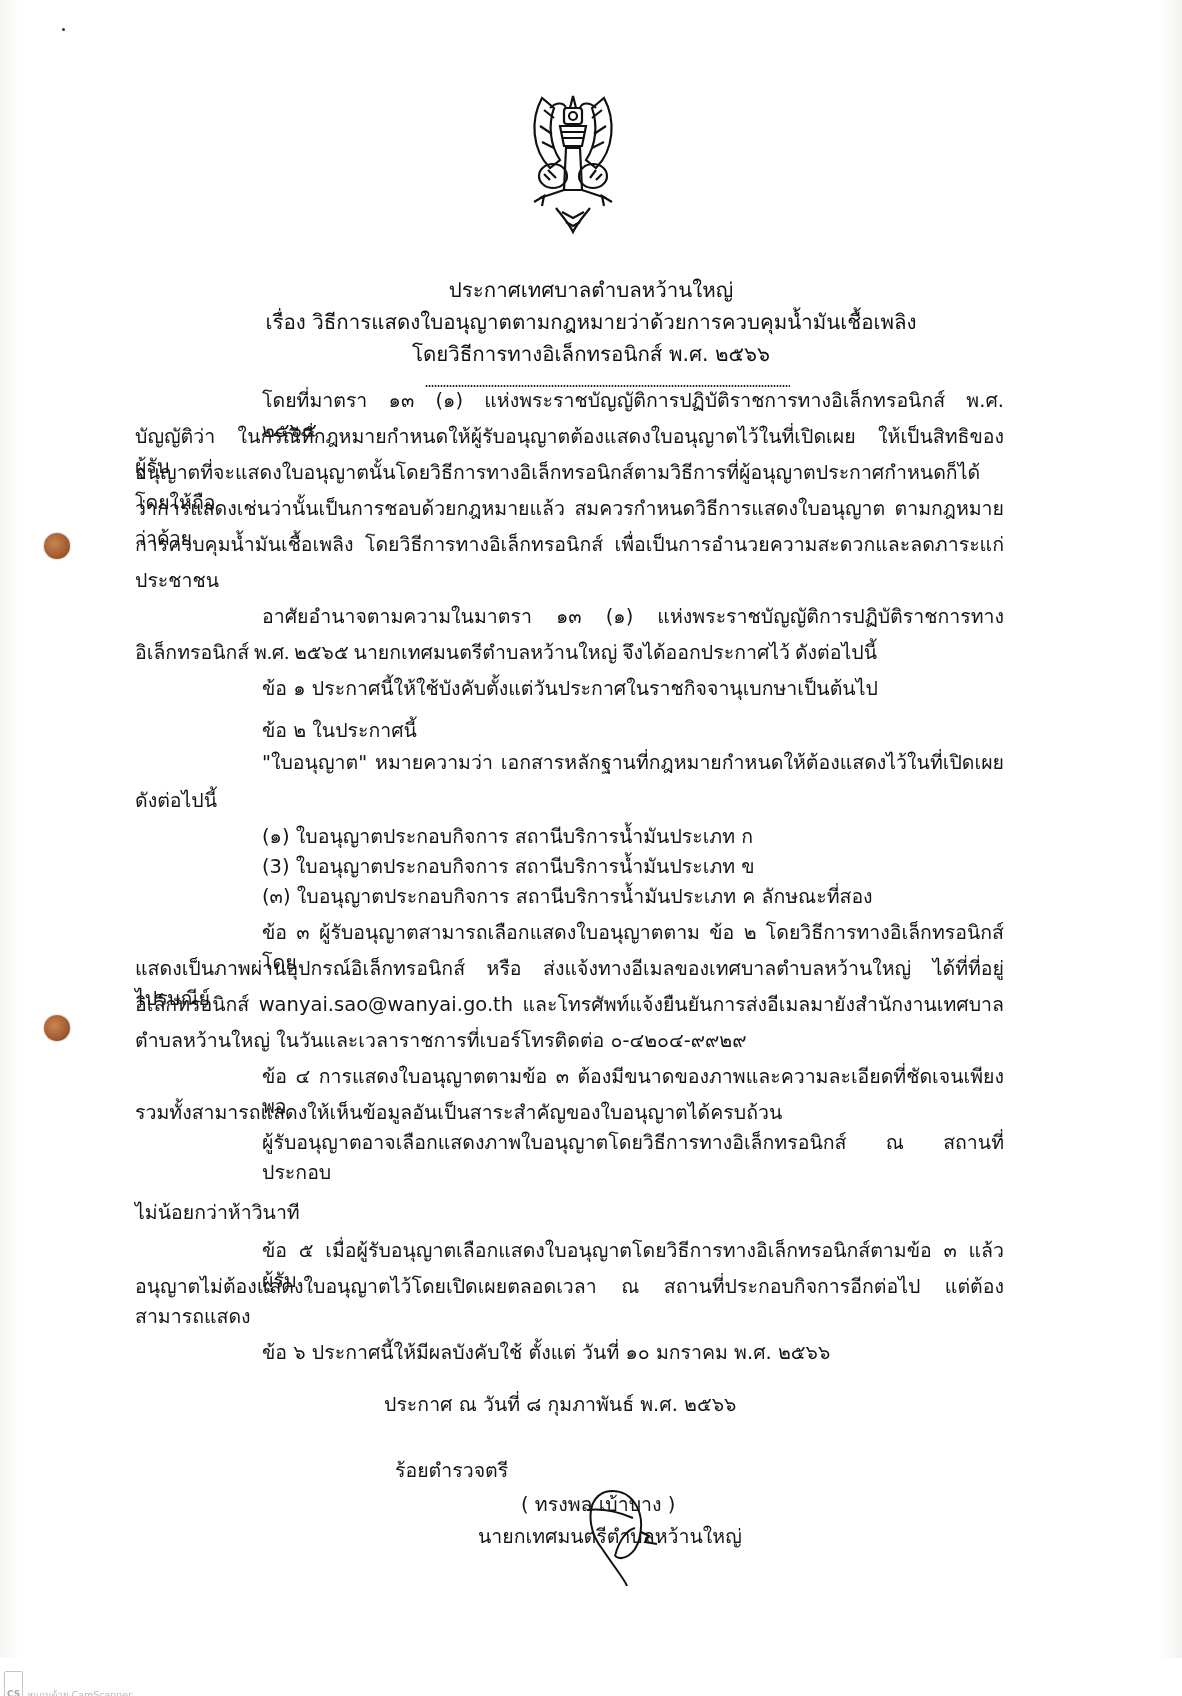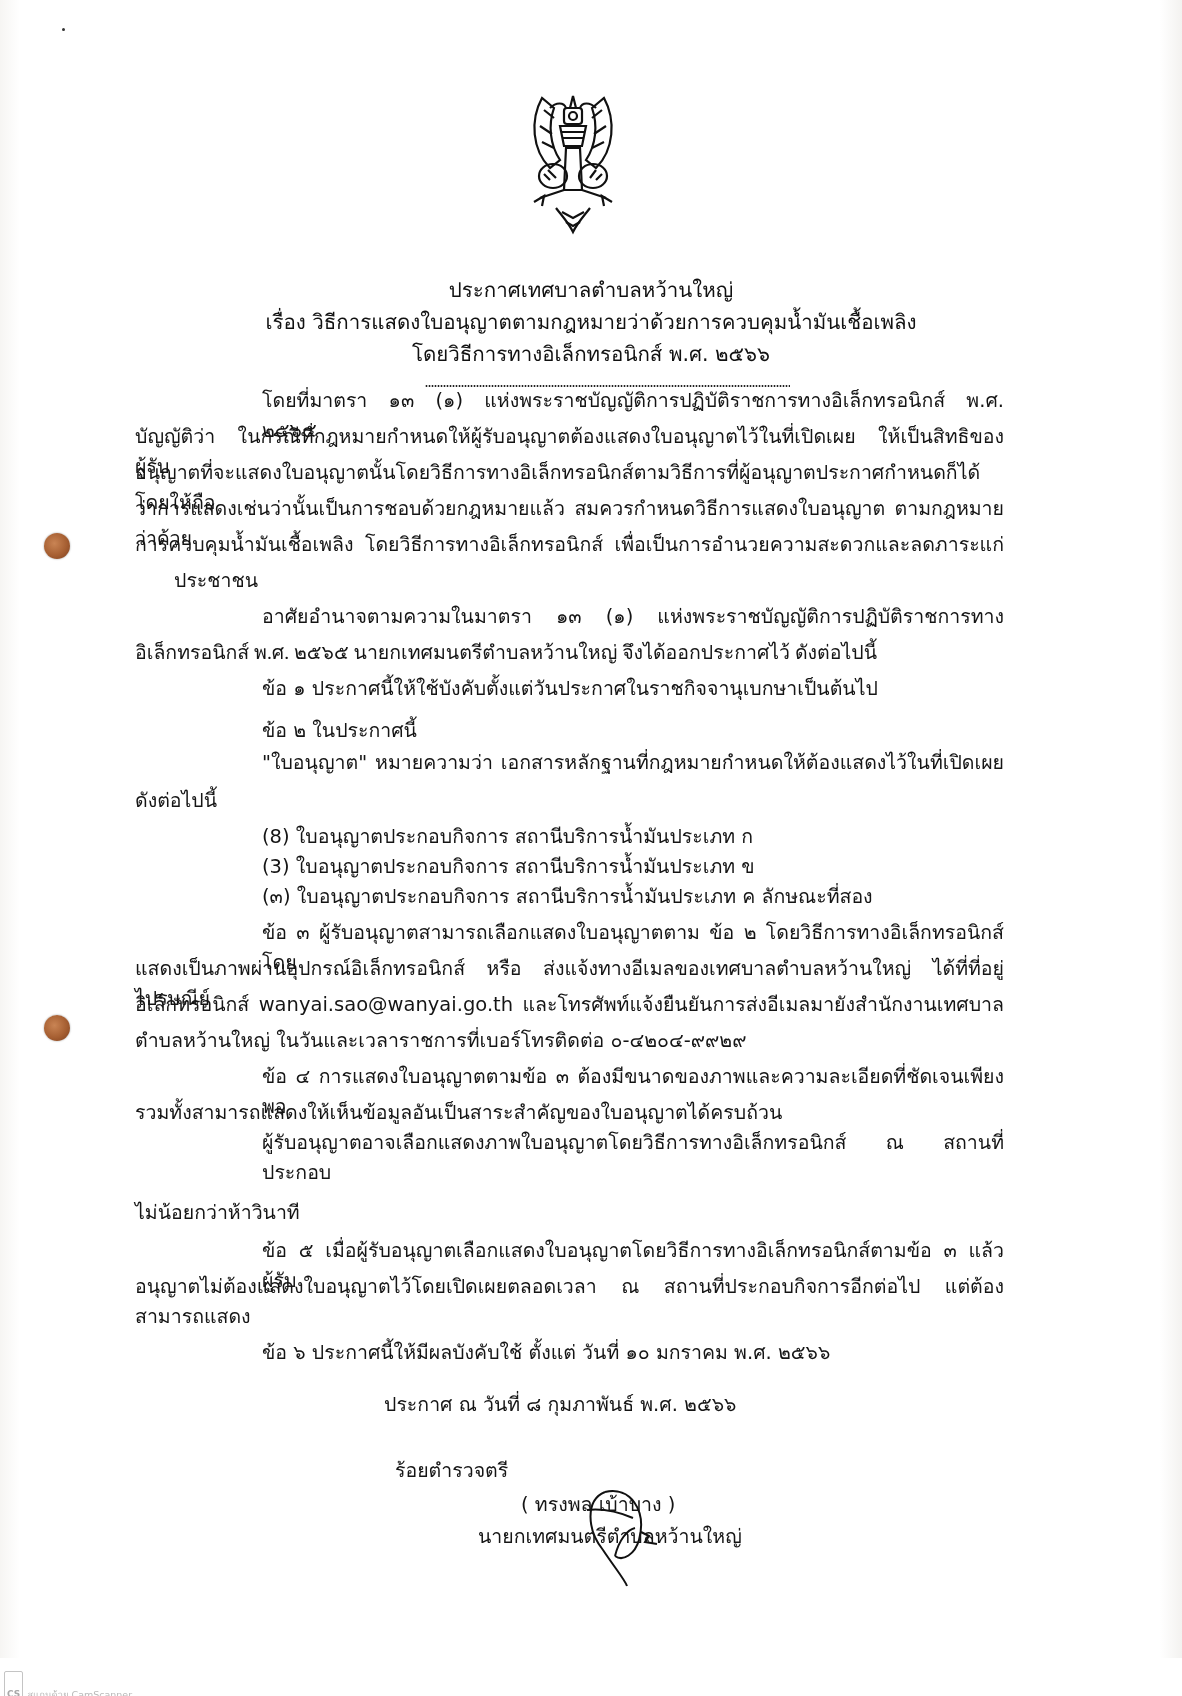--- a/index.html
+++ b/index.html
@@ -87,28 +87,28 @@
   <div class="heading t1">ประกาศเทศบาลตำบลหว้านใหญ่</div>
   <div class="heading t2">เรื่อง วิธีการแสดงใบอนุญาตตามกฎหมายว่าด้วยการควบคุมน้ำมันเชื้อเพลิง</div>
   <div class="heading t3">โดยวิธีการทางอิเล็กทรอนิกส์ พ.ศ. ๒๕๖๖</div>
   <div class="divider-dots"></div>
 
   <div class="line just" style="left:262px; top:386px; width:742px;">โดยที่มาตรา ๑๓ (๑) แห่งพระราชบัญญัติการปฏิบัติราชการทางอิเล็กทรอนิกส์ พ.ศ. ๒๕๖๕</div>
   <div class="line just" style="left:135px; top:422px; width:869px;">บัญญัติว่า ในกรณีที่กฎหมายกำหนดให้ผู้รับอนุญาตต้องแสดงใบอนุญาตไว้ในที่เปิดเผย ให้เป็นสิทธิของ ผู้รับ</div>
   <div class="line just" style="left:135px; top:458px; width:869px;">อนุญาตที่จะแสดงใบอนุญาตนั้นโดยวิธีการทางอิเล็กทรอนิกส์ตามวิธีการที่ผู้อนุญาตประกาศกำหนดก็ได้ โดยให้ถือ</div>
   <div class="line just" style="left:135px; top:494px; width:869px;">ว่าการแสดงเช่นว่านั้นเป็นการชอบด้วยกฎหมายแล้ว สมควรกำหนดวิธีการแสดงใบอนุญาต ตามกฎหมายว่าด้วย</div>
   <div class="line just" style="left:135px; top:530px; width:869px;">การควบคุมน้ำมันเชื้อเพลิง โดยวิธีการทางอิเล็กทรอนิกส์ เพื่อเป็นการอำนวยความสะดวกและลดภาระแก่</div>
-  <div class="line" style="left:135px; top:566px;margin-left:39px;">ประชาชน</div>
+  <div class="line" style="left:135px; top:566px;">ประชาชน</div>
   <div class="line just" style="left:262px; top:602px; width:742px;">อาศัยอำนาจตามความในมาตรา ๑๓ (๑) แห่งพระราชบัญญัติการปฏิบัติราชการทาง</div>
   <div class="line" style="left:135px; top:638px;font-family:Liberation Serif, serif;">อิเล็กทรอนิกส์ พ.ศ. ๒๕๖๕ นายกเทศมนตรีตำบลหว้านใหญ่ จึงได้ออกประกาศไว้ ดังต่อไปนี้</div>
   <div class="line" style="left:262px; top:674px;">ข้อ ๑ ประกาศนี้ให้ใช้บังคับตั้งแต่วันประกาศในราชกิจจานุเบกษาเป็นต้นไป</div>
   <div class="line" style="left:262px; top:716px;">ข้อ ๒ ในประกาศนี้</div>
   <div class="line just" style="left:262px; top:748px; width:742px;">"ใบอนุญาต" หมายความว่า เอกสารหลักฐานที่กฎหมายกำหนดให้ต้องแสดงไว้ในที่เปิดเผย</div>
   <div class="line" style="left:135px; top:786px;">ดังต่อไปนี้</div>
-  <div class="line" style="left:262px; top:822px;">(8) ใบอนุญาตประกอบกิจการ สถานีบริการน้ำมันประเภท ก</div>
+  <div class="line" style="left:262px; top:822px;">(๑) ใบอนุญาตประกอบกิจการ สถานีบริการน้ำมันประเภท ก</div>
   <div class="line" style="left:262px; top:852px;">(3) ใบอนุญาตประกอบกิจการ สถานีบริการน้ำมันประเภท ข</div>
   <div class="line" style="left:262px; top:882px;">(๓) ใบอนุญาตประกอบกิจการ สถานีบริการน้ำมันประเภท ค ลักษณะที่สอง</div>
   <div class="line just" style="left:262px; top:918px; width:742px;">ข้อ ๓ ผู้รับอนุญาตสามารถเลือกแสดงใบอนุญาตตาม ข้อ ๒ โดยวิธีการทางอิเล็กทรอนิกส์โดย</div>
   <div class="line just" style="left:135px; top:990px; width:869px;">อิเล็กทรอนิกส์ wanyai.sao@wanyai.go.th และโทรศัพท์แจ้งยืนยันการส่งอีเมลมายังสำนักงานเทศบาล</div>
   <div class="line just" style="left:135px; top:954px; width:869px;">แสดงเป็นภาพผ่านอุปกรณ์อิเล็กทรอนิกส์ หรือ ส่งแจ้งทางอีเมลของเทศบาลตำบลหว้านใหญ่ ได้ที่ที่อยู่ไปรษณีย์</div>
   <div class="line" style="left:135px; top:1026px;">ตำบลหว้านใหญ่ ในวันและเวลาราชการที่เบอร์โทรติดต่อ ๐-๔๒๐๔-๙๙๒๙</div>
   <div class="line just" style="left:262px; top:1062px; width:742px;">ข้อ ๔ การแสดงใบอนุญาตตามข้อ ๓ ต้องมีขนาดของภาพและความละเอียดที่ชัดเจนเพียงพอ</div>
   <div class="line" style="left:135px; top:1098px;">รวมทั้งสามารถแสดงให้เห็นข้อมูลอันเป็นสาระสำคัญของใบอนุญาตได้ครบถ้วน</div>
   <div class="line just" style="left:262px; top:1128px; width:742px;">ผู้รับอนุญาตอาจเลือกแสดงภาพใบอนุญาตโดยวิธีการทางอิเล็กทรอนิกส์ ณ สถานที่ประกอบ</div>
   <div class="line" style="left:135px; top:1198px;">ไม่น้อยกว่าห้าวินาที</div>

